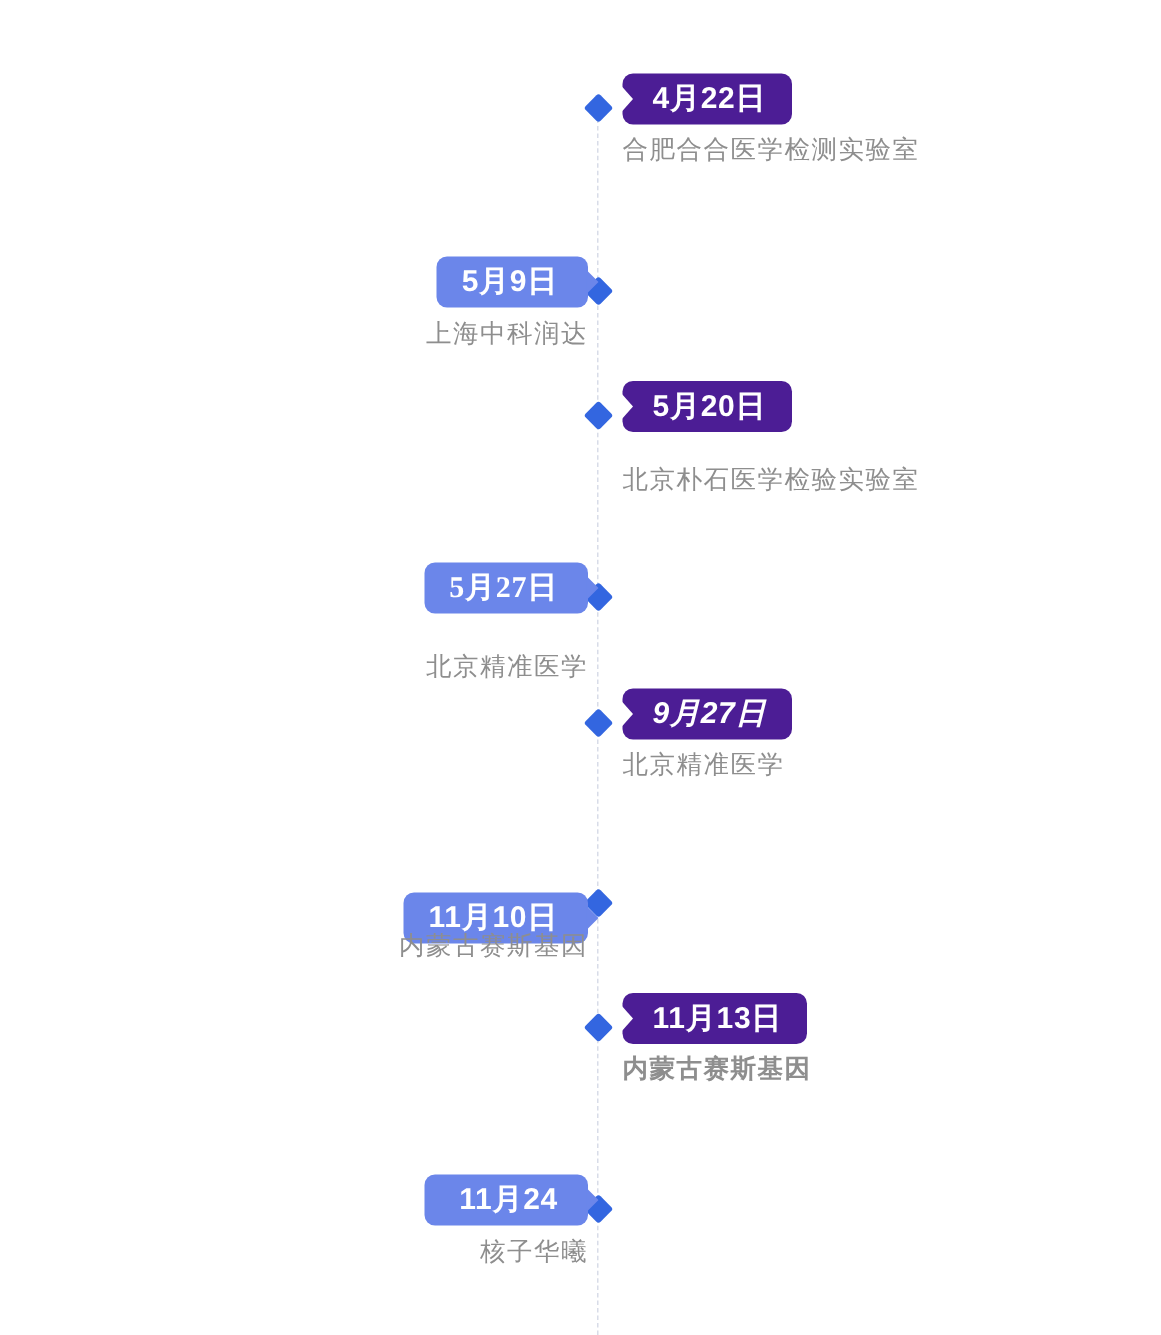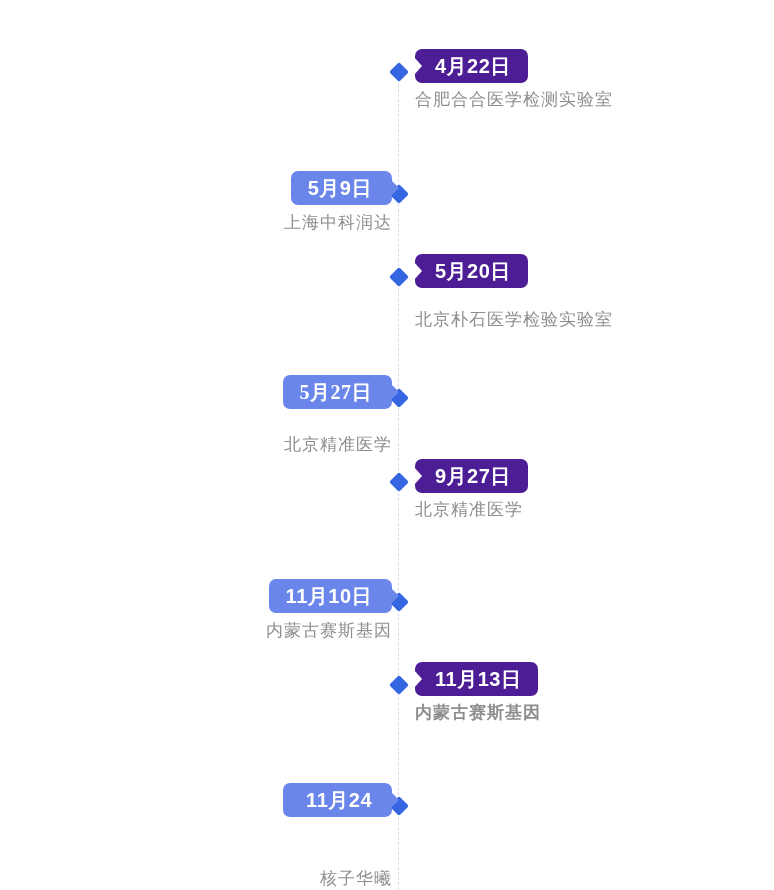--- a/index.html
+++ b/index.html
@@ -146,31 +146,31 @@
       <div class="date-badge" style="top: 254px; text-align: right;">5月20日</div>
       <div class="entry-label" style="top: 308px;">北京朴石医学检验实验室</div>
     </div>
     <div class="entry side-left" style="top: 0px;">
       <div class="node-diamond" style="top: 391px;"></div>
       <div class="date-badge" style="top: 375px; font-family: Liberation Serif, serif;">5月27日</div>
       <div class="entry-label" style="top: 433px;">北京精准医学</div>
     </div>
     <div class="entry side-right" style="top: 0px;">
       <div class="node-diamond" style="top: 475px;"></div>
-      <div class="date-badge" style="top: 459px;">9月27日</div>
+      <div class="date-badge" style="top: 459px; font-style: italic;">9月27日</div>
       <div class="entry-label" style="top: 498px;">北京精准医学</div>
     </div>
     <div class="entry side-left" style="top: 0px;">
       <div class="node-diamond" style="top: 595px;"></div>
-      <div class="date-badge" style="top: 579px;">11月10日</div>
+      <div class="date-badge" style="top: 595px;">11月10日</div>
       <div class="entry-label" style="top: 619px;">内蒙古赛斯基因</div>
     </div>
     <div class="entry side-right" style="top: 0px;">
       <div class="node-diamond" style="top: 678px;"></div>
       <div class="date-badge" style="top: 662px; text-align: center;">11月13日</div>
       <div class="entry-label" style="top: 701px; font-weight: bold;">内蒙古赛斯基因</div>
     </div>
     <div class="entry side-left" style="top: 0px;">
       <div class="node-diamond" style="top: 799px;"></div>
       <div class="date-badge" style="top: 783px; padding-left: 23px;">11月24</div>
-      <div class="entry-label" style="top: 867px;">核子华曦</div>
+      <div class="entry-label" style="top: 823px;">核子华曦</div>
     </div>
   </div>
 
 </body></html>

